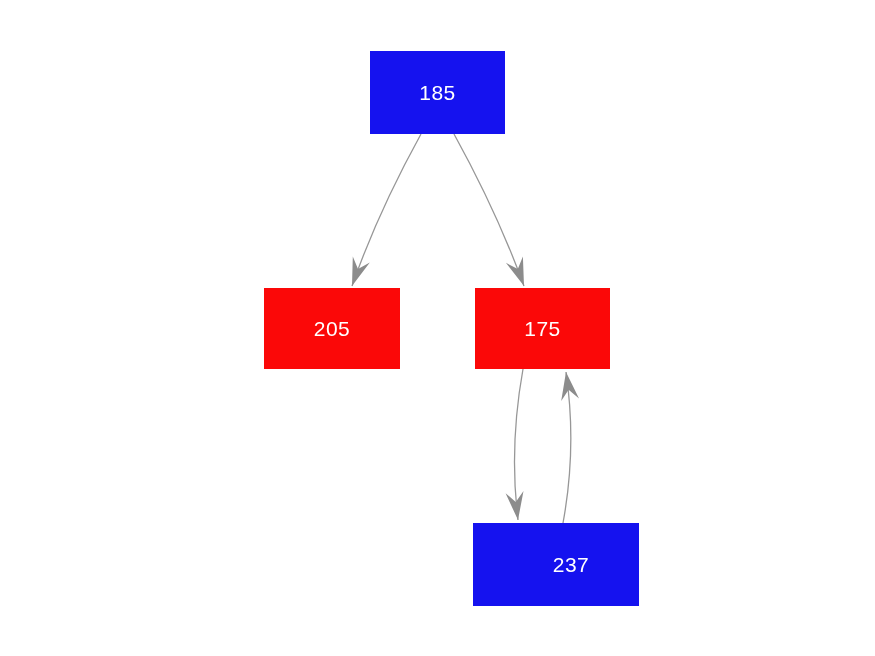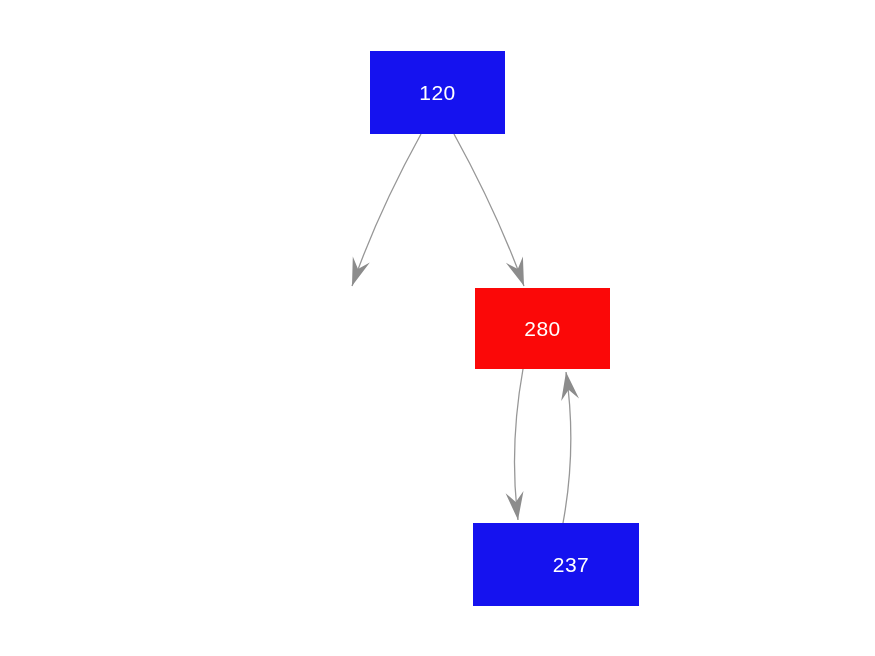--- a/index.html
+++ b/index.html
@@ -44,25 +44,28 @@
       <polygon points="352.0,286.0 369.8,262.6 358.0,269.0 352.8,256.6" fill="#8c8c8c"></polygon>
       <path d="M 454 134 Q 497 212 524 286" fill="none" stroke="#979797" stroke-width="1.3"></path>
       <polygon points="524.0,286.0 522.9,256.6 517.8,269.1 505.9,262.8" fill="#8c8c8c"></polygon>
       <path d="M 523 369 Q 509 447 518 520" fill="none" stroke="#979797" stroke-width="1.3"></path>
       <polygon points="518.0,520.0 523.5,491.1 515.8,502.1 505.6,493.3" fill="#8c8c8c"></polygon>
       <path d="M 563 523 Q 577 447 566 372" fill="none" stroke="#979797" stroke-width="1.3"></path>
       <polygon points="566.0,372.0 561.2,401.0 568.6,389.8 579.0,398.4" fill="#8c8c8c"></polygon>
     </svg>
 
   <div class="node" style="left: 370px; top: 51px; width: 135px; height: 83px; background: rgb(21, 18, 239);">
-    <span class="node-label" style="color: rgb(255, 255, 255);">120</span>
+    <span class="node-label" style="color: rgb(255, 255, 255);">185</span>
   </div>
 
+  <div class="node" style="left: 264px; top: 288px; width: 136px; height: 81px; background: rgb(251, 8, 8);">
+    <span class="node-label" style="color: rgb(255, 255, 255);">205</span>
+  </div>
 
   <div class="node" style="left: 475px; top: 288px; width: 135px; height: 81px; background: rgb(251, 8, 8);">
-    <span class="node-label" style="color: rgb(255, 255, 255);">280</span>
+    <span class="node-label" style="color: rgb(255, 255, 255);">175</span>
   </div>
 
   <div class="node" style="left: 473px; top: 523px; width: 136px; height: 83px; background: rgb(21, 18, 239); padding-left: 30px;">
     <span class="node-label" style="color: rgb(255, 255, 255);">237</span>
   </div>
 
 </div>
 
 </body></html>

